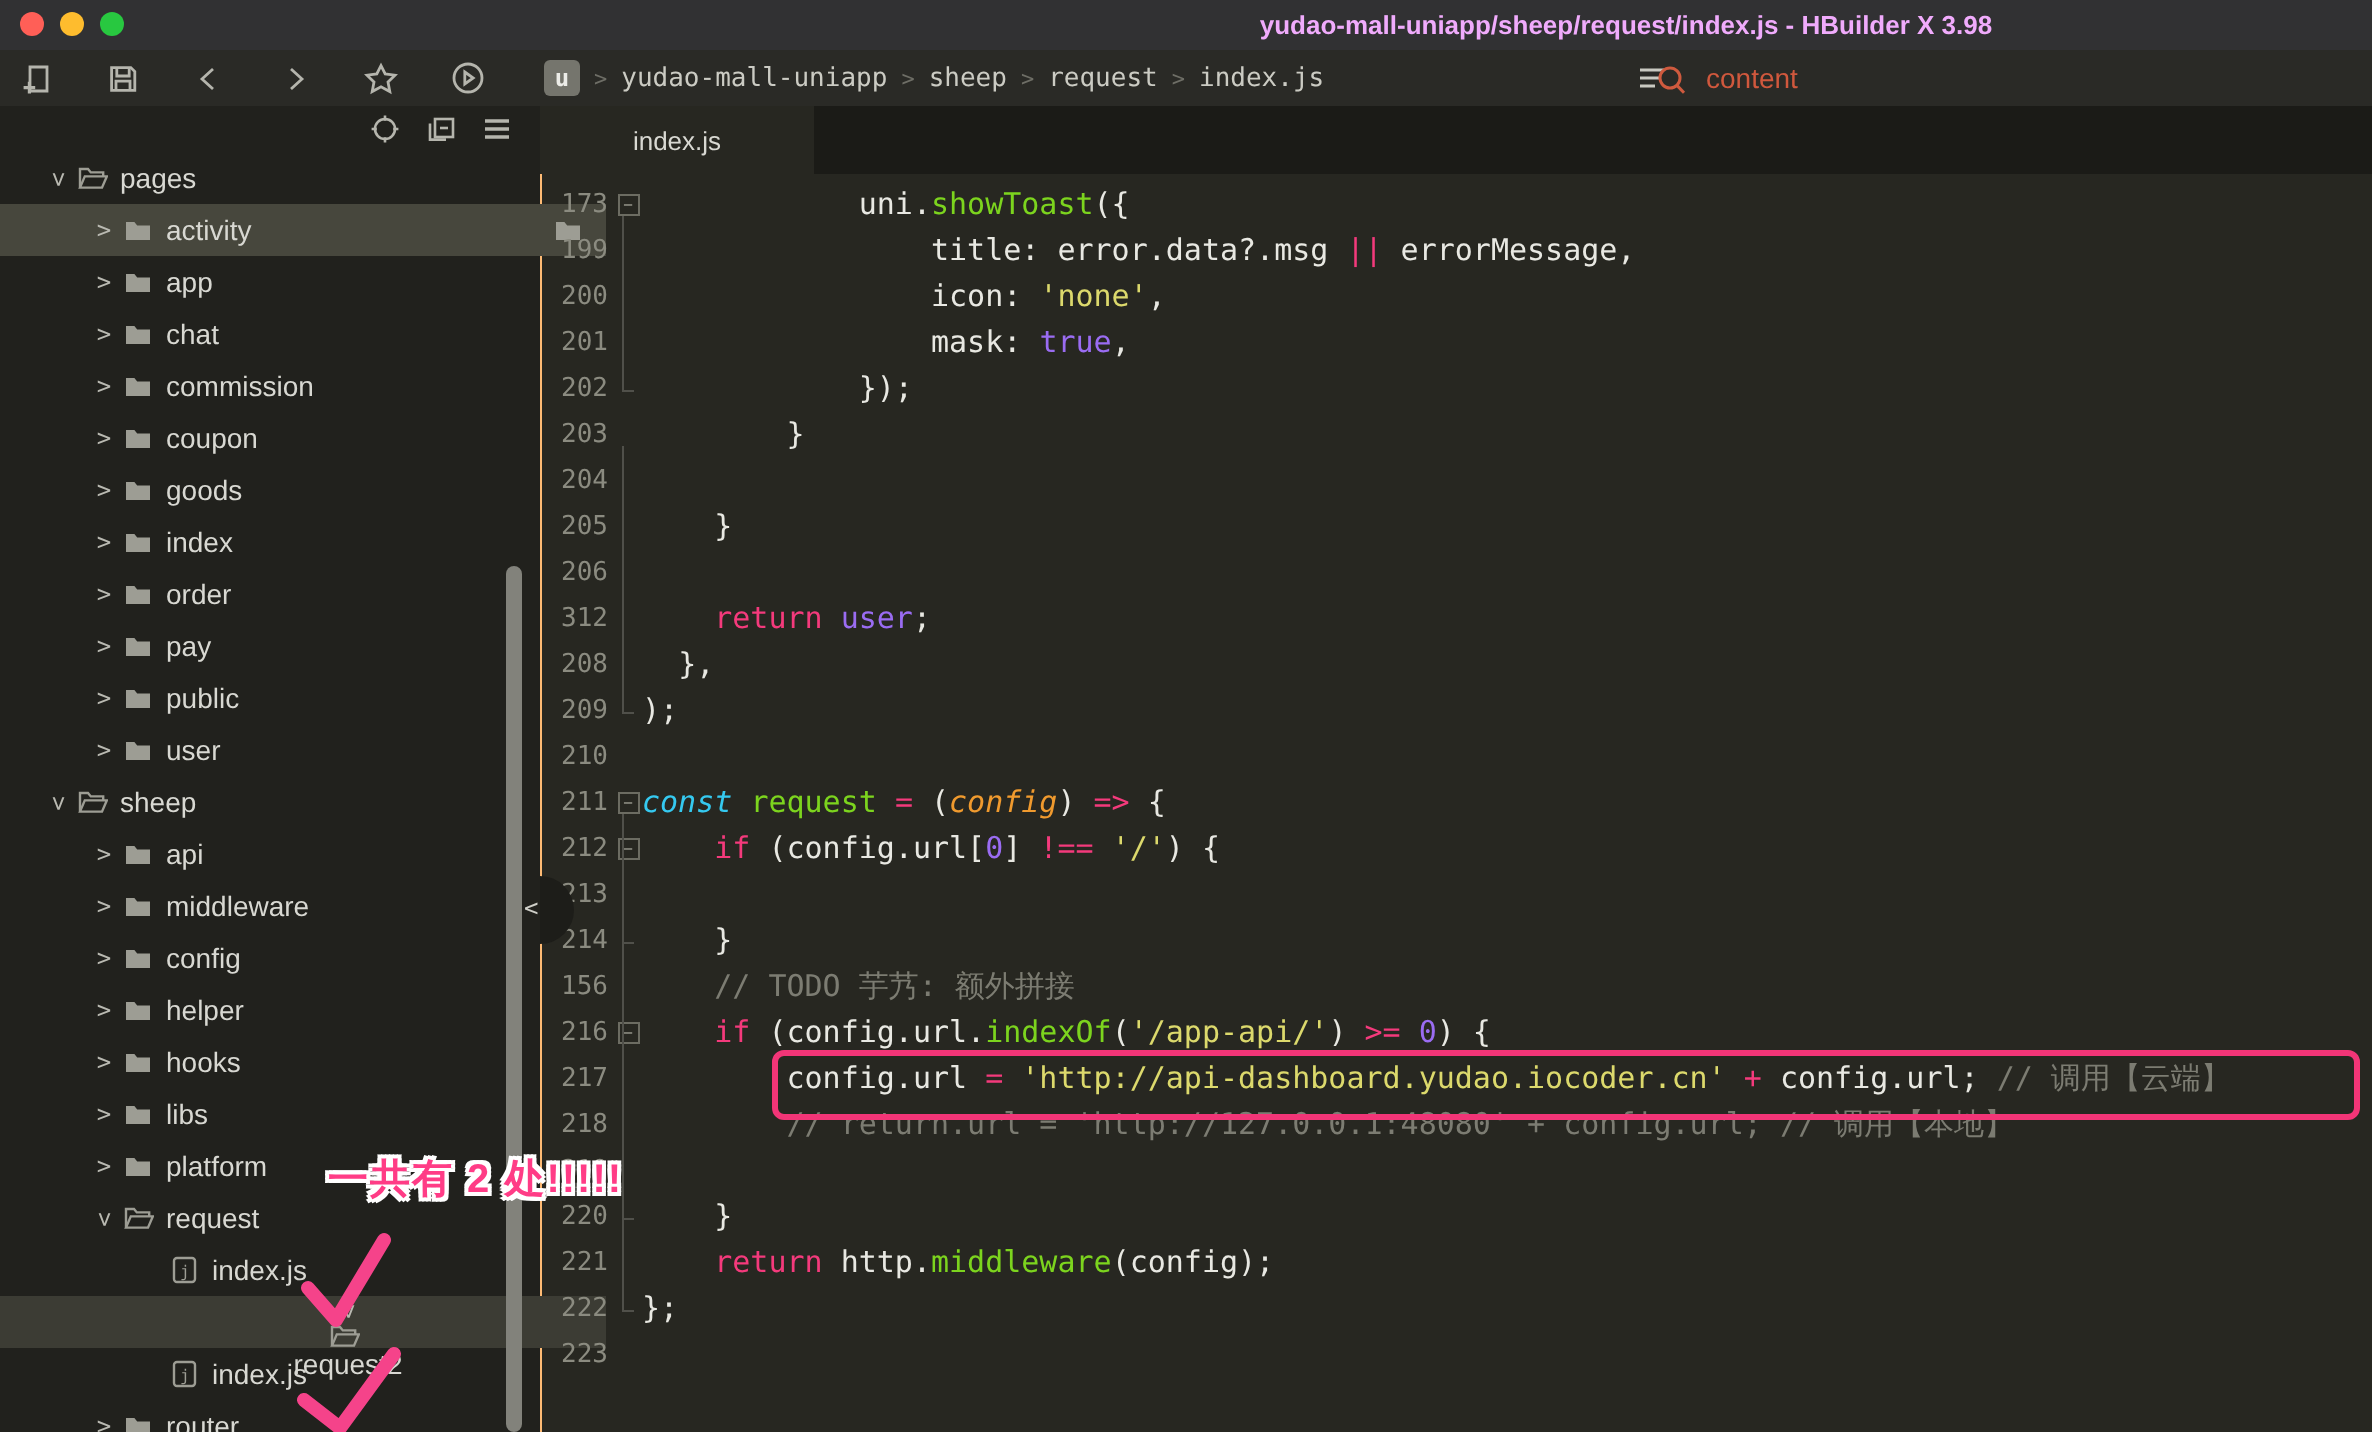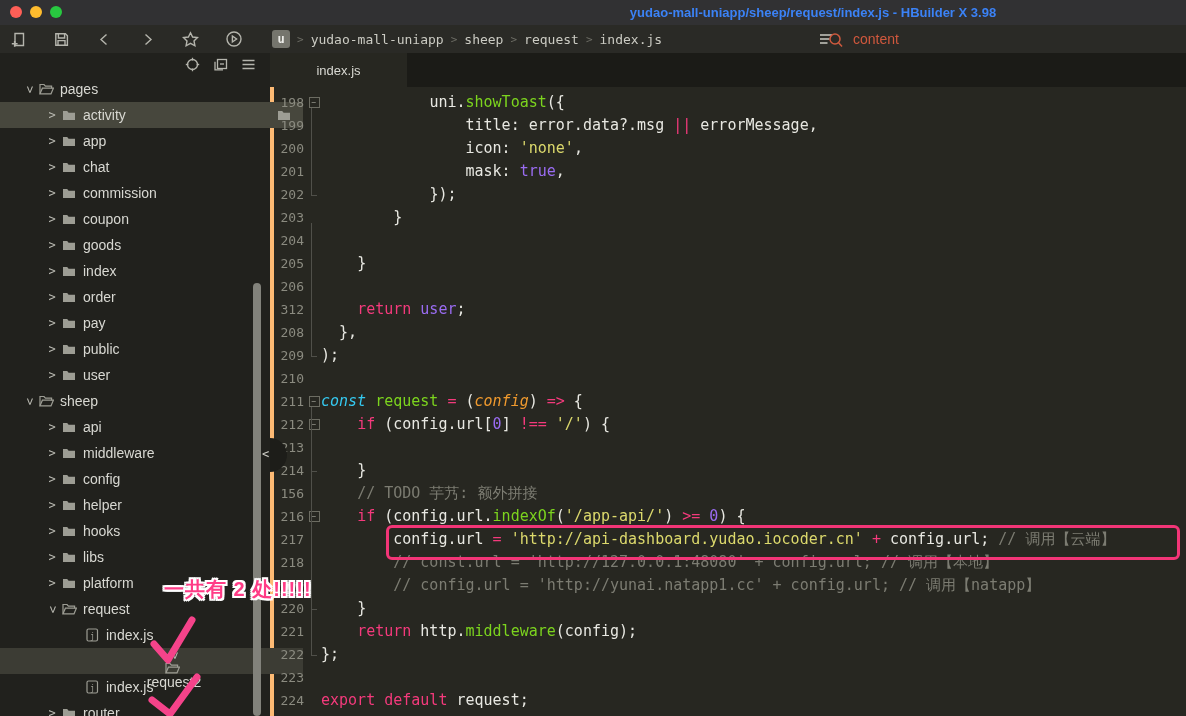--- a/index.html
+++ b/index.html
@@ -9,37 +9,37 @@
     font-family:"Liberation Sans",sans-serif;
     -webkit-font-smoothing:antialiased;
   }
   
   .titlebar{position:absolute;left:0;top:0;width:1186px;height:25px;background:var(--bg-titlebar,#313133);}
   .traffic{position:absolute;top:6px;width:12px;height:12px;border-radius:50%;}
   .t-red{left:10px;background:var(--traffic-red,#ff5f57);}
   .t-yellow{left:30px;background:var(--traffic-yellow,#febc2e);}
   .t-green{left:50px;background:var(--traffic-green,#28c840);}
   .window-title{position:absolute;left:440px;right:0;top:0;height:25px;line-height:25px;
-    text-align:center;font-size:13px;font-weight:bold;color:#3b82f6;}
+    text-align:center;font-size:13px;font-weight:bold;color:#f0abfc;}
   
   .toolbar{position:absolute;left:0;top:25px;width:1186px;height:28px;background:var(--bg-toolbar,#2a2a26);
     border-bottom:1px solid #151512;display:flex;align-items:center;}
   .tbtn{width:17px;height:17px;margin-left:26px;display:inline-flex;align-items:center;justify-content:center;}
   .tbtn:first-child{margin-left:10px;}
   .tbtn svg{stroke:var(--icon,#b5b5ad);fill:none;stroke-width:1.4;}
   .proj-badge{width:18px;height:18px;margin-left:30px;background:#75756d;border-radius:3px;
     color:#ecece8;font:bold 12px "DejaVu Sans Mono",monospace;display:flex;align-items:center;justify-content:center;}
   .breadcrumb{display:flex;align-items:center;font-family:"DejaVu Sans Mono",monospace;font-size:13px;color:var(--breadcrumb-text,#cbcbc3);}
   .bc-sep{color:#6e6e66;margin:0 7px;font-size:11px;}
   .bc-item{cursor:default;}
   .search-box{position:absolute;left:818px;top:0;height:28px;display:flex;align-items:center;}
   .search-box svg{margin-right:8px;}
   .search-label{font-size:14px;color:var(--search-text,#d0583d);}
   
-  .sidebar{position:absolute;left:0;top:53px;width:270px;height:663px;background:var(--bg-sidebar,#21211d);border-right:4px solid #fdba74;}
+  .sidebar{position:absolute;left:0;top:53px;width:270px;height:663px;background:var(--bg-sidebar,#21211d);border-right:1px solid #fdba74;}
   .side-tools{position:absolute;top:4px;right:14px;display:flex;gap:13px;}
   .side-tools span{width:15px;height:15px;display:inline-flex;}
   .side-tools svg{stroke:var(--icon,#b5b5ad);fill:none;stroke-width:1.3;}
   .file-tree{position:absolute;left:0;top:23px;width:270px;}
   .tree-row{height:26px;display:flex;align-items:center;font-size:14px;color:var(--sidebar-text,#d8d8d2);position:relative;width:258px;}
   .tree-row.sel{background:var(--row-selected,#47473d);}
   .tree-row.hl{background:var(--row-highlight,#3c3c34);flex-direction:column;}
   .chev{width:14px;text-align:center;color:#b9b9b1;font:12px "DejaVu Sans Mono",monospace;display:inline-block;transform-origin:50% 55%;}
   .chev.open{transform:rotate(90deg);}
   .chev.hidden-ch{visibility:hidden;}
@@ -412,47 +412,46 @@
   <div class="side-scrollbar"></div>
 </div>
 
 <div class="editor">
   <div class="tabstrip">
     <div class="tab">
       <span>index.js</span>
     </div>
   </div>
   <div class="code-area">
-      <div class="cl"><span class="lnum">198</span><span class="lfold"><span class="fbox">−</span></span><span class="ltext"><span class="seg fg">            </span><span class="seg fg">uni.</span><span class="seg fn">showToast</span><span class="seg fg">({</span></span></div>
+      <div class="cl"><span class="lnum">173</span><span class="lfold"><span class="fbox">−</span></span><span class="ltext"><span class="seg fg">            </span><span class="seg fg">uni.</span><span class="seg fn">showToast</span><span class="seg fg">({</span></span></div>
       <div class="cl"><span class="lnum">199</span><span class="lfold"></span><span class="ltext"><span class="seg fg">                </span><span class="seg fg">title: error.data?.msg </span><span class="seg kw">||</span><span class="seg fg"> errorMessage,</span></span></div>
       <div class="cl"><span class="lnum">200</span><span class="lfold"></span><span class="ltext"><span class="seg fg">                </span><span class="seg fg">icon: </span><span class="seg str">'none'</span><span class="seg fg">,</span></span></div>
       <div class="cl"><span class="lnum">201</span><span class="lfold"></span><span class="ltext"><span class="seg fg">                </span><span class="seg fg">mask: </span><span class="seg num">true</span><span class="seg fg">,</span></span></div>
       <div class="cl"><span class="lnum">202</span><span class="lfold"></span><span class="ltext"><span class="seg fg">            </span><span class="seg fg">});</span></span></div>
       <div class="cl"><span class="lnum">203</span><span class="lfold"></span><span class="ltext"><span class="seg fg">        </span><span class="seg fg">}</span></span></div>
       <div class="cl"><span class="lnum">204</span><span class="lfold"></span></div>
       <div class="cl"><span class="lnum">205</span><span class="lfold"></span><span class="ltext"><span class="seg fg">    </span><span class="seg fg">}</span></span></div>
       <div class="cl"><span class="lnum">206</span><span class="lfold"></span><span class="ltext"><span class="seg fg"></span></span></div>
       <div class="cl"><span class="lnum">312</span><span class="lfold"></span><span class="ltext"><span class="seg fg">    </span><span class="seg kw">return</span><span class="seg fg"> </span><span class="seg num">user</span><span class="seg fg">;</span></span></div>
       <div class="cl"><span class="lnum">208</span><span class="lfold"></span><span class="ltext"><span class="seg fg">  </span><span class="seg fg">},</span></span></div>
       <div class="cl"><span class="lnum">209</span><span class="lfold"></span><span class="ltext"><span class="seg fg"></span><span class="seg fg">);</span></span></div>
       <div class="cl"><span class="lnum">210</span><span class="lfold"></span><span class="ltext"><span class="seg fg"></span></span></div>
       <div class="cl"><span class="lnum">211</span><span class="lfold"><span class="fbox">−</span></span><span class="ltext"><span class="seg fg"></span><span class="seg typ">const</span><span class="seg fg"> </span><span class="seg fn">request</span><span class="seg fg"> </span><span class="seg kw">=</span><span class="seg fg"> (</span><span class="seg par">config</span><span class="seg fg">) </span><span class="seg kw">=&gt;</span><span class="seg fg"> {</span></span></div>
       <div class="cl"><span class="lnum">212</span><span class="lfold"><span class="fbox">−</span></span><span class="ltext"><span class="seg fg">    </span><span class="seg kw">if</span><span class="seg fg"> (config.url[</span><span class="seg num">0</span><span class="seg fg">] </span><span class="seg kw">!==</span><span class="seg fg"> </span><span class="seg str">'/'</span><span class="seg fg">) {</span></span></div>
       <div class="cl"><span class="lnum">213</span><span class="lfold"></span></div>
       <div class="cl"><span class="lnum">214</span><span class="lfold"></span><span class="ltext"><span class="seg fg">    </span><span class="seg fg">}</span></span></div>
       <div class="cl"><span class="lnum">156</span><span class="lfold"></span><span class="ltext"><span class="seg fg">    </span><span class="seg com">// TODO 芋艿: 额外拼接</span></span></div>
       <div class="cl"><span class="lnum">216</span><span class="lfold"><span class="fbox">−</span></span><span class="ltext"><span class="seg fg">    </span><span class="seg kw">if</span><span class="seg fg"> (config.url.</span><span class="seg fn">indexOf</span><span class="seg fg">(</span><span class="seg str">'/app-api/'</span><span class="seg fg">) </span><span class="seg kw">&gt;=</span><span class="seg fg"> </span><span class="seg num">0</span><span class="seg fg">) {</span></span></div>
       <div class="cl"><span class="lnum">217</span><span class="lfold"></span><span class="ltext"><span class="seg fg">        </span><span class="seg fg">config.url </span><span class="seg kw">=</span><span class="seg fg"> </span><span class="seg str">'http://api-dashboard.yudao.iocoder.cn'</span><span class="seg fg"> </span><span class="seg kw">+</span><span class="seg fg"> config.url; </span><span class="seg com">// 调用【云端】</span></span></div>
-      <div class="cl"><span class="lnum">218</span><span class="lfold"></span><span class="ltext"><span class="seg fg">        </span><span class="seg com">// const.url = 'http://127.0.0.1:48080' + config.url; // 调用【本地】</span></span></div>
-      <div class="cl"><span class="lnum">219</span><span class="lfold"></span><span class="ltext"><span class="seg fg">        </span><span class="seg com">// config.url = 'http://yunai.natapp1.cc' + config.url; // 调用【natapp】</span></span></div>
+      <div class="cl"><span class="lnum">218</span><span class="lfold"></span><span class="ltext"><span class="seg fg">        </span><span class="seg com">// return.url = 'http://127.0.0.1:48080' + config.url; // 调用【本地】</span></span></div>
+      <div class="cl"><span class="lnum">219</span><span class="lfold"></span><span class="ltext"><span class="seg fg">        </span></span></div>
       <div class="cl"><span class="lnum">220</span><span class="lfold"></span><span class="ltext"><span class="seg fg">    </span><span class="seg fg">}</span></span></div>
       <div class="cl"><span class="lnum">221</span><span class="lfold"></span><span class="ltext"><span class="seg fg">    </span><span class="seg kw">return</span><span class="seg fg"> http.</span><span class="seg fn">middleware</span><span class="seg fg">(config);</span></span></div>
       <div class="cl"><span class="lnum">222</span><span class="lfold"></span><span class="ltext"><span class="seg fg"></span><span class="seg fg">};</span></span></div>
       <div class="cl"><span class="lnum">223</span><span class="lfold"></span><span class="ltext"><span class="seg fg"></span></span></div>
-      <div class="cl"><span class="lnum">224</span><span class="lfold"></span><span class="ltext"><span class="seg fg"></span><span class="seg kw">export</span><span class="seg fg"> </span><span class="seg kw">default</span><span class="seg fg"> request;</span></span></div>
     </div>
   <div id="guides" style="position:absolute;left:0;top:34px;width:0;height:0;">
       <div class="guide" style="top: 21px; height: 87px;"></div>
       <div class="gstub" style="top: 108px;"></div>
       <div class="guide" style="top: 136px; height: 133px;"></div>
       <div class="gstub" style="top: 269px;"></div>
       <div class="guide" style="top: 320px; height: 248px;"></div>
       <div class="gstub" style="top: 568px;"></div>
       <div class="guide" style="top: 343px; height: 41px;"></div>
       <div class="gstub" style="top: 384px;"></div>

